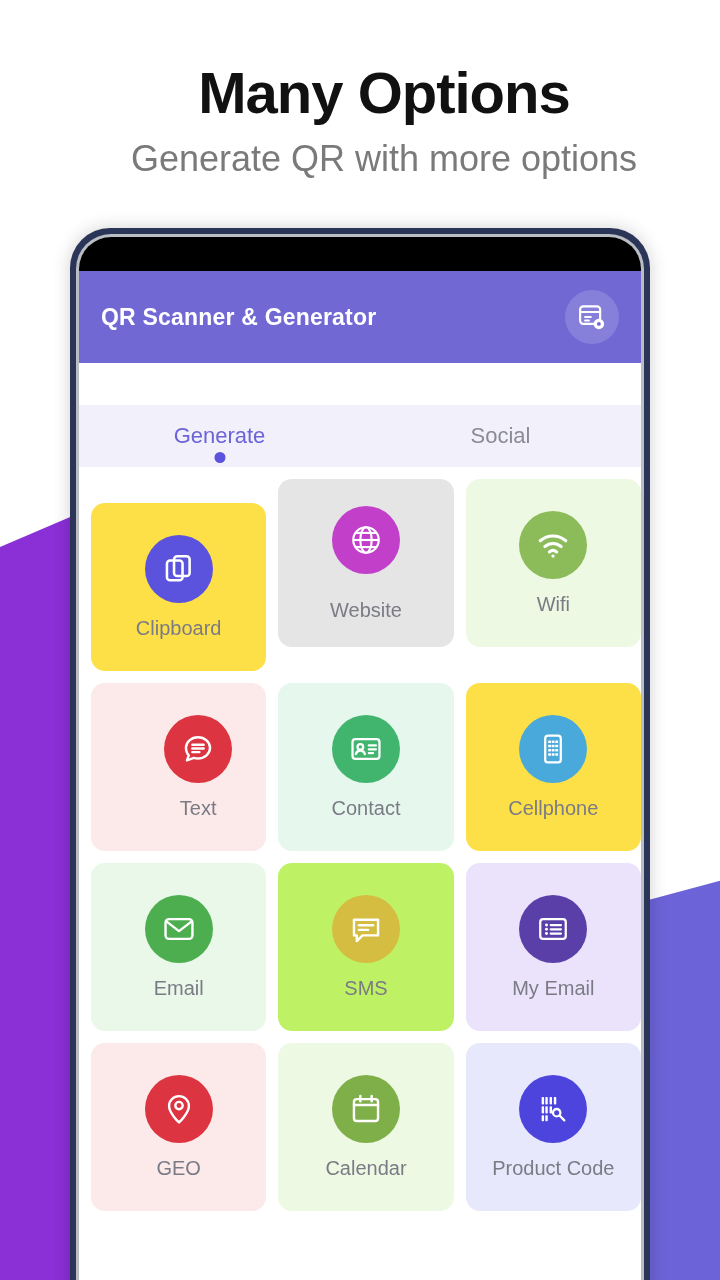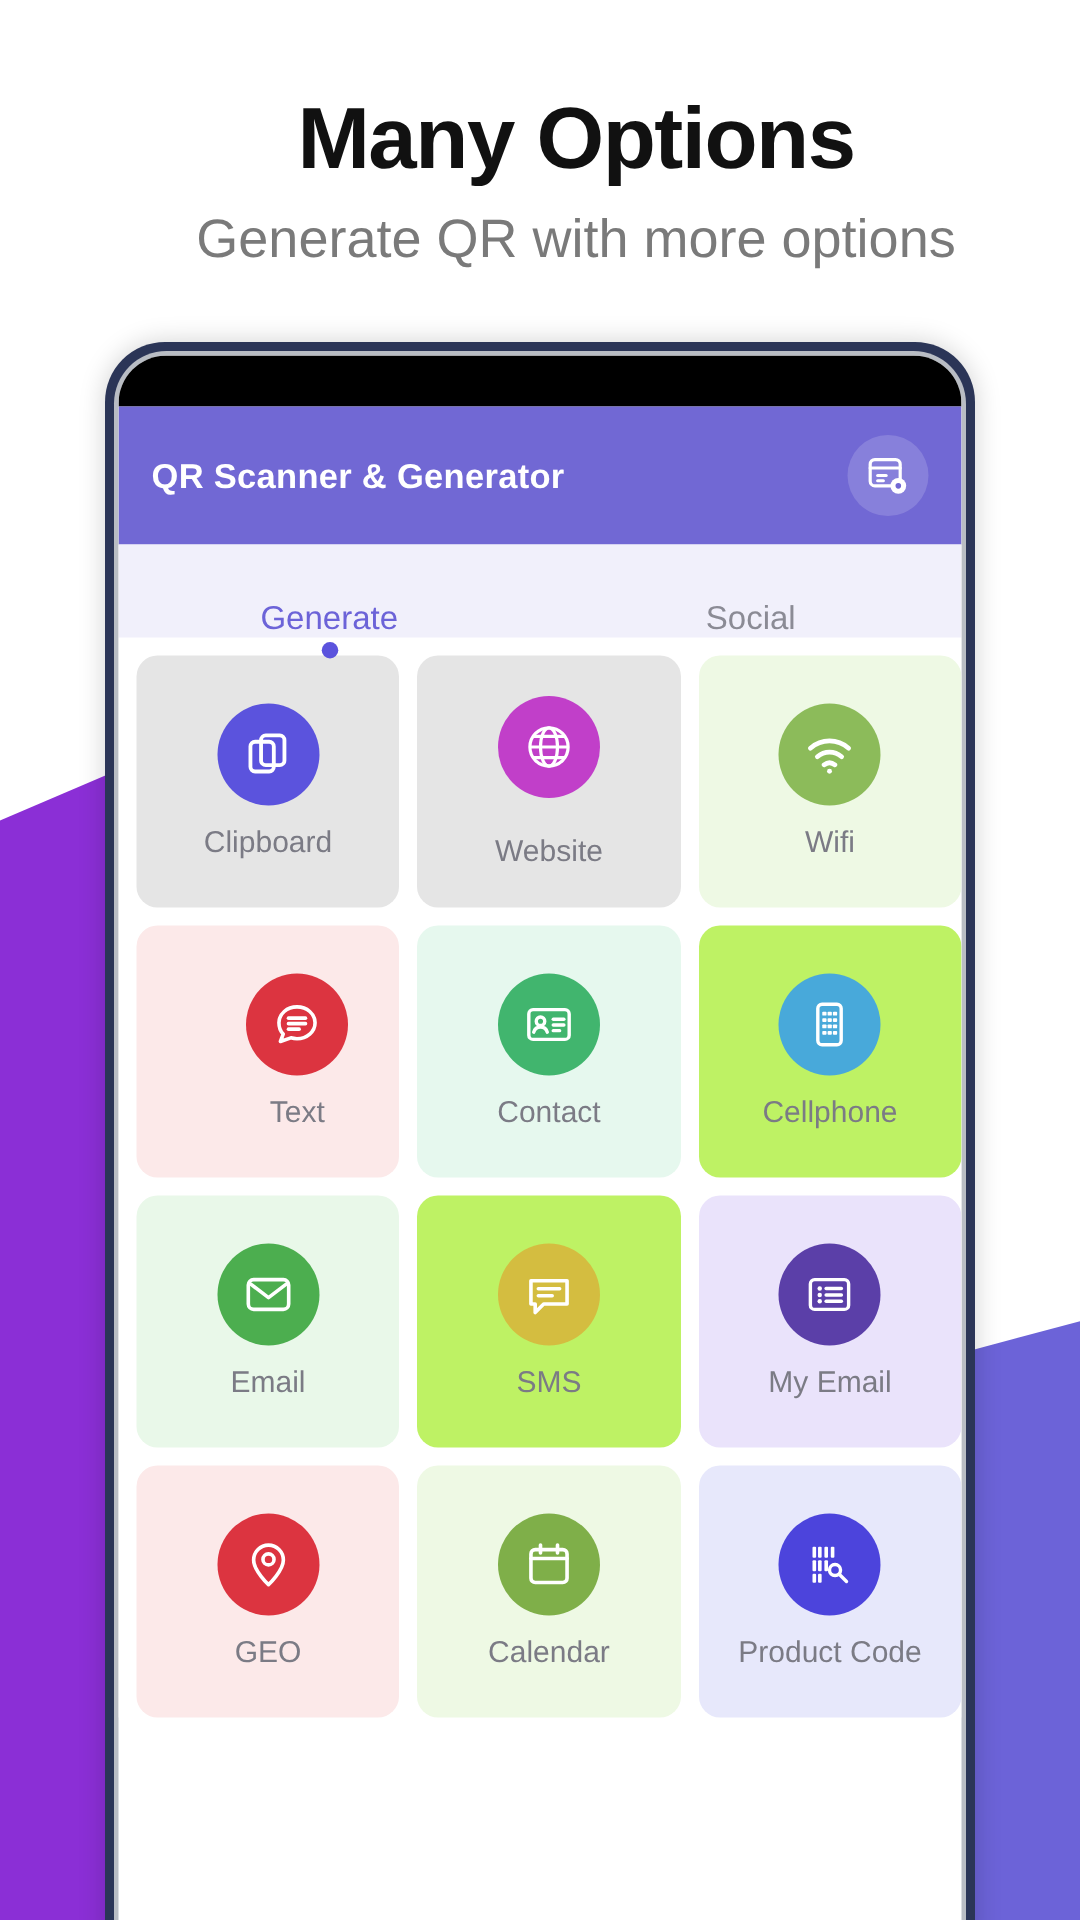--- a/index.html
+++ b/index.html
@@ -116,22 +116,23 @@
     display: flex;
     align-items: center;
     justify-content: center;
   }
 
   
   .tabs {
     background: #f1f0fb;
     height: 62px;
     display: flex;
-    align-items: flex-end;
+    align-items: center;
     position: relative;
+    margin-top: 42px;
   }
   .tab {
     flex: 1;
     text-align: center;
     font-size: 22px;
     position: relative;
   }
   .tab.active { color: #6C63D8; }
   .tab.inactive { color: #8b8b95; }
   .tab-dot {
@@ -214,21 +215,21 @@
           <span>Generate</span>
           <span class="tab-dot"></span>
         </div>
         <div class="tab inactive">
           <span>Social</span>
         </div>
       </div>
 
       <div class="grid">
 
-        <div class="card" style="background: #e5e5e5;">
+        <div class="card" style="background: #fde047; margin-top: 24px;">
           <div class="icon-circle" style="background: rgb(91, 83, 221);">
             <svg width="34" height="34" viewBox="0 0 24 24" fill="none" stroke="#ffffff" stroke-width="1.8" stroke-linecap="round" stroke-linejoin="round">
               <rect x="3.5" y="6" width="11" height="14" rx="2.2"></rect>
               <rect x="8.5" y="3" width="11" height="14" rx="2.2" fill="none"></rect>
             </svg>
           </div>
           <div class="card-label">Clipboard</div>
         </div>
 
         <div class="card" style="background: #e5e5e5; gap: 11px;">
@@ -275,21 +276,21 @@
               <circle cx="8" cy="10.5" r="2"></circle>
               <path d="M4.8 15.6c.5-1.6 1.8-2.4 3.2-2.4s2.7.8 3.2 2.4"></path>
               <line x1="14" y1="9.5" x2="19" y2="9.5"></line>
               <line x1="14" y1="12.2" x2="19" y2="12.2"></line>
               <line x1="14" y1="14.9" x2="17" y2="14.9"></line>
             </svg>
           </div>
           <div class="card-label">Contact</div>
         </div>
 
-        <div class="card" style="background: #bef264;">
+        <div class="card" style="background: #fde047;">
           <div class="icon-circle" style="background: rgb(72, 169, 218);">
             <svg width="34" height="34" viewBox="0 0 24 24" fill="none" stroke="#ffffff" stroke-width="1.6" stroke-linecap="round" stroke-linejoin="round">
               <rect x="6.5" y="2.5" width="11" height="19" rx="2"></rect>
               <g fill="#ffffff" stroke="none">
                 <rect x="8.6" y="6" width="2" height="1.8" rx="0.4"></rect>
                 <rect x="11.1" y="6" width="2" height="1.8" rx="0.4"></rect>
                 <rect x="13.6" y="6" width="2" height="1.8" rx="0.4"></rect>
                 <rect x="8.6" y="9" width="2" height="1.8" rx="0.4"></rect>
                 <rect x="11.1" y="9" width="2" height="1.8" rx="0.4"></rect>
                 <rect x="13.6" y="9" width="2" height="1.8" rx="0.4"></rect>

